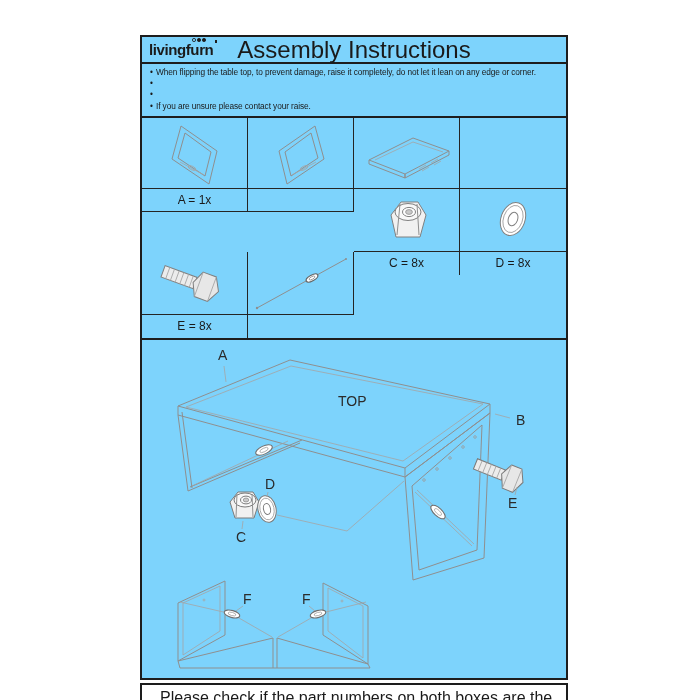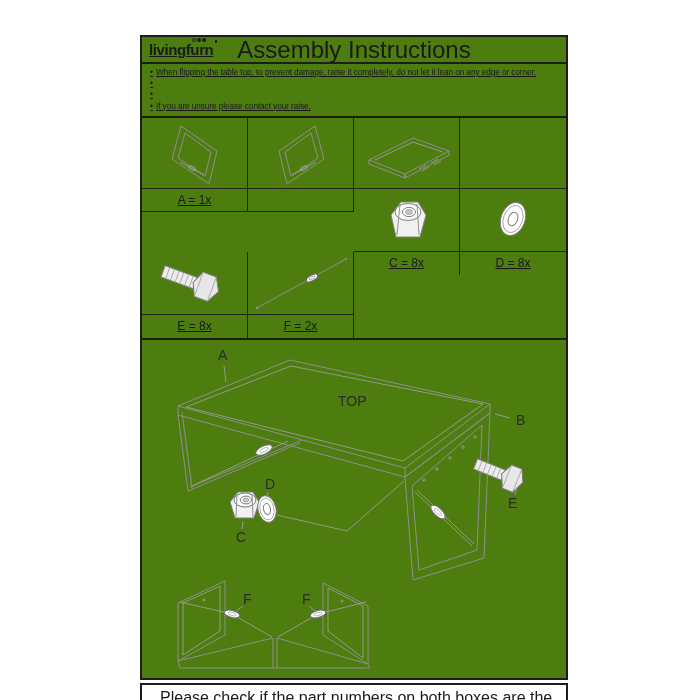--- a/index.html
+++ b/index.html
@@ -1,18 +1,18 @@
 <!DOCTYPE html>
 <html><head>
 <meta charset="utf-8">
 <style>
   html,body{margin:0;padding:0;background:#ffffff;}
   body{width:700px;height:700px;position:relative;font-family:"Liberation Sans",sans-serif;color:#1a1a1a;}
   .sheet{position:absolute;left:140px;top:35px;width:428px;}
-  .frame{border:2px solid #1d1d1d;box-sizing:border-box;background:#4d7c0f;text-decoration:underline;}
+  .frame{border:2px solid #1d1d1d;box-sizing:border-box;background:#7dd3fc;}
 
   
   .hdr{position:relative;height:25px;border-bottom:2px solid #1d1d1d;display:flex;align-items:center;}
   .logo{position:relative;margin-left:7px;font-weight:bold;font-size:15px;letter-spacing:-0.4px;line-height:1;}
   .logo-dots{position:absolute;top:-4px;left:43px;display:flex;gap:1.5px;}
   .logo-dots i{display:block;width:3.5px;height:3.5px;border:1px solid #1d1d1d;border-radius:50%;box-sizing:border-box;}
   .logo-dots i.fill{background:#1d1d1d;}
   .logo-tick{position:absolute;top:-2px;right:-4px;width:2px;height:3px;background:#1d1d1d;}
   .title{position:absolute;left:50%;top:50%;transform:translate(-50%,-50%);font-size:24px;white-space:nowrap;}
 
@@ -140,21 +140,20 @@
           <circle cx="8" cy="56" r="1.2" fill="#8f8f8f"></circle>
           <circle cx="97" cy="7" r="1" fill="#8f8f8f"></circle>
           <ellipse cx="63" cy="26" rx="6.5" ry="2.8" transform="rotate(-29 63 26)" fill="#ffffff" stroke="#666666" stroke-width="1.2"></ellipse>
           <ellipse cx="63" cy="26" rx="3.2" ry="1.3" transform="rotate(-29 63 26)" fill="none" stroke="#8f8f8f" stroke-width="0.8"></ellipse>
         </svg>
       </div>
 
       <div class="pc lab last">C = 8x</div>
       <div class="pc lab last">D = 8x</div>
       <div class="pc lab last">E = 8x</div>
-      <div class="pc lab last">F = 2x</div>
     </div>
 
     <div class="diag">
       <svg width="424" height="338" viewBox="0 0 424 338">
 
         <polygon class="lineart" points="36,66 148,20 348,64 263,128" fill="#ffffff"></polygon>
         <polygon class="lineart-thin" points="44,67 149,26 341,64 261,121"></polygon>
         <path class="lineart" d="M36,66 L36,75 L263,137 L263,128 M263,137 L348,73 L348,64"></path>
 
         <path class="lineart" d="M36,75 L46,151 M40,72 L50,148 M46,151 L158,103 M48,147 L160,100"></path>

